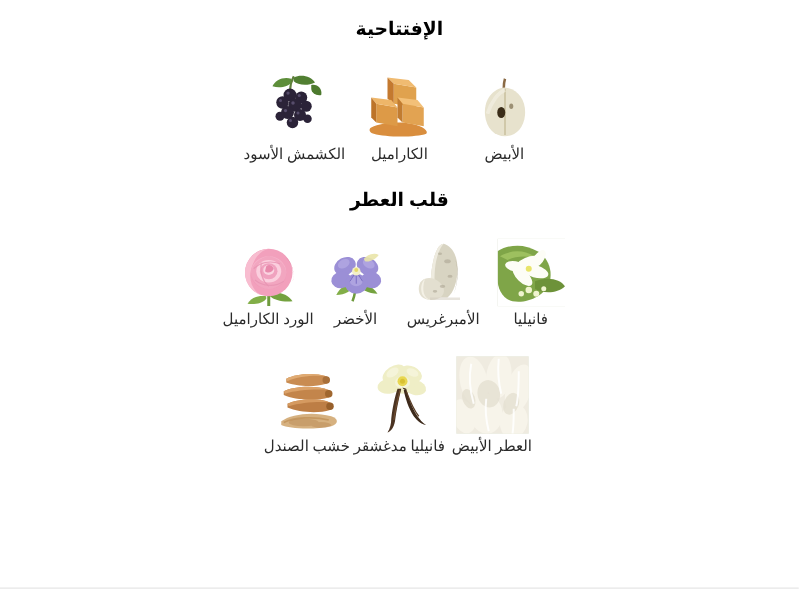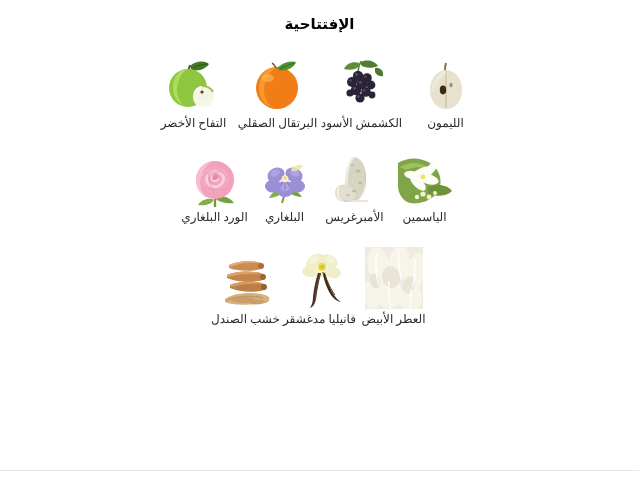--- a/index.html
+++ b/index.html
@@ -126,24 +126,48 @@
           <svg width="62" height="58" viewBox="0 0 62 58">
             <rect width="62" height="58" fill="#ffffff"></rect>
             <path d="M31 8 C30 11 30 14 30 16" stroke="#8a6a45" stroke-width="2" fill="none"></path>
             <path d="M31 15 C42 16 48 26 47 37 C46 48 39 54 31 54 C23 54 16 48 15 37 C14 26 20 16 31 15 Z" fill="#e7e2cd"></path>
             <path d="M31 16 C31 26 31 42 31 53" stroke="#c9bf9c" stroke-width="1.2" fill="none"></path>
             <ellipse cx="28" cy="35" rx="3.2" ry="4.4" fill="#3a2c18"></ellipse>
             <ellipse cx="36" cy="30" rx="1.6" ry="2.2" fill="#6b5a38" opacity="0.6"></ellipse>
             <path d="M17 36 C20 26 26 19 31 17" stroke="#f2efe2" stroke-width="3" fill="none" opacity="0.7"></path>
           </svg>
         </div>
-        <div class="item-label">الليمون</div>
-      </div>
-
-
+        <div class="item-label">الأبيض</div>
+      </div>
+
+
+      <div class="item">
+        <div class="thumb">
+          <svg width="62" height="58" viewBox="0 0 62 58">
+            <rect width="62" height="58" fill="#ffffff"></rect>
+            <path d="M8 47 C16 43 30 42 40 44 C50 46 54 50 52 52 C44 55 20 55 10 52 C6 51 6 48 8 47 Z" fill="#d98e3e"></path>
+            <g>
+              <path d="M26 12 L44 15 L44 31 L26 28 Z" fill="#e0A24e"></path>
+              <path d="M26 12 L44 15 L38 9 L21 7 Z" fill="#f0bb71"></path>
+              <path d="M26 12 L26 28 L21 24 L21 7 Z" fill="#c4792f"></path>
+            </g>
+            <g>
+              <path d="M12 28 L29 31 L29 46 L12 43 Z" fill="#dd9a47"></path>
+              <path d="M12 28 L29 31 L24 25 L8 23 Z" fill="#eeb669"></path>
+              <path d="M12 28 L12 43 L8 39 L8 23 Z" fill="#bd7429"></path>
+            </g>
+            <g>
+              <path d="M33 28 L50 31 L50 46 L33 43 Z" fill="#e2a352"></path>
+              <path d="M33 28 L50 31 L45 25 L29 23 Z" fill="#f3c078"></path>
+              <path d="M33 28 L33 43 L29 39 L29 23 Z" fill="#c17c31"></path>
+            </g>
+          </svg>
+        </div>
+        <div class="item-label">الكاراميل</div>
+      </div>
 
 
       <div class="item">
         <div class="thumb">
           <svg width="62" height="58" viewBox="0 0 62 58">
             <rect width="62" height="58" fill="#ffffff"></rect>
             <path d="M30 6 C28 10 27 14 27 18" stroke="#5f7d3a" stroke-width="1.6" fill="none"></path>
             <path d="M30 7 C36 4 44 6 47 11 C41 14 33 13 30 10 Z" fill="#517f32"></path>
             <path d="M28 8 C22 6 15 9 13 14 C19 16 26 14 28 11 Z" fill="#5d8e3a"></path>
             <path d="M44 13 C49 12 53 16 52 21 C48 22 44 19 44 16 Z" fill="#4d7a2e"></path>
@@ -166,60 +190,27 @@
               <circle cx="29.4" cy="27.4" r="1.4"></circle>
               <circle cx="23.4" cy="33.4" r="1.3"></circle>
               <circle cx="33.4" cy="35.4" r="1.2"></circle>
               <circle cx="27.4" cy="41.4" r="1.2"></circle>
             </g>
           </svg>
         </div>
         <div class="item-label">الكشمش الأسود</div>
       </div>
 
-      <div class="item">
-        <div class="thumb">
-          <svg width="62" height="58" viewBox="0 0 62 58">
-            <rect width="62" height="58" fill="#ffffff"></rect>
-            <circle cx="30" cy="33" r="21" fill="#f07d16"></circle>
-            <path d="M30 12 C19 12 12 21 12 33 C12 42 17 49 24 52 C17 45 15 34 19 25 C22 18 26 14 30 12 Z" fill="#f79a2e"></path>
-            <path d="M44 18 C50 23 52 29 51 35 C52 28 49 21 44 18 Z" fill="#d8650c"></path>
-            <ellipse cx="21" cy="23" rx="6" ry="4" fill="#ffc46a" opacity="0.5"></ellipse>
-            <path d="M30 13 C34 9 42 5 49 7 C47 13 39 17 32 15 Z" fill="#4e9331"></path>
-            <path d="M33 14 C38 11 44 9 48 8" stroke="#356d20" stroke-width="1" fill="none"></path>
-            <path d="M29 13 C28 11 27 9 25 8" stroke="#7a5a22" stroke-width="1.6" fill="none"></path>
-          </svg>
-        </div>
-        <div class="item-label">البرتقال الصقلي</div>
-      </div>
-
-      <div class="item">
-        <div class="thumb">
-          <svg width="62" height="58" viewBox="0 0 62 58">
-            <rect width="62" height="58" fill="#ffffff"></rect>
-            <path d="M27 10 C26 13 25 16 25 18" stroke="#6d4f22" stroke-width="2" fill="none"></path>
-            <circle cx="25" cy="33" r="19" fill="#8ec63f"></circle>
-            <path d="M25 14 C16 14 10 22 10 33 C10 41 14 47 20 50 C14 44 12 34 16 25 C18 19 22 15 25 14 Z" fill="#aedd5e"></path>
-            <path d="M36 19 C42 24 44 30 43 36 C44 29 41 22 36 19 Z" fill="#6fa82c"></path>
-            <path d="M27 11 C32 6 41 5 46 9 C42 15 33 17 28 14 Z" fill="#3f7a22"></path>
-            <path d="M30 13 C35 10 41 9 45 9" stroke="#2d5b16" stroke-width="1" fill="none"></path>
-            <path d="M39 31 C46 31 51 36 51 42 C51 48 46 52 39 52 C34 52 30 48 30 42 C30 36 34 31 39 31 Z" fill="#f4f6e8"></path>
-            <path d="M39 31 C35 31 31 35 30 40 C33 36 36 33 39 31 Z" fill="#ffffff"></path>
-            <path d="M39 33 C40 36 40 40 39 43" stroke="#e2e6cf" stroke-width="1" fill="none"></path>
-            <circle cx="39" cy="37" r="1.6" fill="#5b3b1c"></circle>
-            <path d="M39 31 C44 31 48 33 50 37" stroke="#9ac248" stroke-width="2" fill="none"></path>
-          </svg>
-        </div>
-        <div class="item-label">التفاح الأخضر</div>
-      </div>
+
 
     </div>
   </div>
 
   <div class="section" id="section-heart">
+    <div class="section-heading">قلب العطر</div>
     <div class="row">
 
       <div class="item">
         <div class="thumb framed">
           <svg width="54" height="54" viewBox="0 0 54 54">
             <rect width="54" height="54" fill="#ffffff"></rect>
             <path d="M0 10 C10 4 22 4 32 10 C40 15 44 24 42 34 C38 46 24 52 12 50 C4 48 0 40 0 32 Z" fill="#7fa548"></path>
             <path d="M2 14 C12 8 24 9 32 16 C26 14 16 13 8 17 Z" fill="#9dc05f"></path>
             <path d="M30 34 C40 30 50 32 54 38 C48 44 36 44 30 40 Z" fill="#6d9239"></path>
             <g fill="#fdfdf6">
@@ -231,21 +222,21 @@
             </g>
             <g fill="#f0f4cf">
               <circle cx="25" cy="41" r="2.6"></circle>
               <circle cx="31" cy="44" r="2.4"></circle>
               <circle cx="19" cy="44" r="2.2"></circle>
               <circle cx="37" cy="40" r="2"></circle>
             </g>
             <circle cx="25" cy="24" r="2.4" fill="#e8e46a"></circle>
           </svg>
         </div>
-        <div class="item-label">الياسمين</div>
+        <div class="item-label">فانيليا</div>
       </div>
 
       <div class="item">
         <div class="thumb">
           <svg width="54" height="54" viewBox="0 0 54 54">
             <rect width="54" height="54" fill="#ffffff"></rect>
             <path d="M27 4 C34 6 38 14 38 24 C38 34 35 43 30 47 L18 47 C16 40 16 28 19 16 C21 8 24 4 27 4 Z" fill="#d8d4c2"></path>
             <path d="M27 4 C24 7 21 14 20 24 C19 34 20 42 22 47 L18 47 C16 40 16 28 19 16 C21 8 24 4 27 4 Z" fill="#eeebdf"></path>
             <path d="M36 16 C39 22 39 34 35 44 C38 36 39 24 36 16 Z" fill="#b8b2a0"></path>
             <path d="M12 32 C18 30 25 34 27 40 C28 45 24 49 17 49 C10 49 7 45 7 40 C7 36 9 33 12 32 Z" fill="#e3dfd0"></path>
@@ -285,21 +276,21 @@
             <g stroke="#7a6ec2" stroke-width="0.8" fill="none">
               <path d="M27 26 L22 34"></path>
               <path d="M27 26 L32 34"></path>
               <path d="M27 26 L27 36"></path>
             </g>
             <circle cx="27" cy="26" r="3.4" fill="#f2efc9"></circle>
             <circle cx="27" cy="25" r="1.6" fill="#e6d96a"></circle>
             <path d="M33 16 C37 12 42 11 45 13 C42 17 37 19 34 18 Z" fill="#e9e4a8" opacity="0.9"></path>
           </svg>
         </div>
-        <div class="item-label">البلغاري</div>
+        <div class="item-label">الأخضر</div>
       </div>
 
       <div class="item">
         <div class="thumb">
           <svg width="54" height="54" viewBox="0 0 54 54">
             <rect width="54" height="54" fill="#ffffff"></rect>
             <path d="M27 40 C27 45 27 50 27 54" stroke="#6f9b3e" stroke-width="2.4" fill="none"></path>
             <path d="M28 44 C34 42 42 44 46 50 C39 51 31 49 28 46 Z" fill="#74a23f"></path>
             <path d="M25 46 C19 45 13 47 10 52 C17 53 23 51 25 48 Z" fill="#82ae48"></path>
             <circle cx="27" cy="27" r="19" fill="#f2a0bc"></circle>
@@ -321,21 +312,21 @@
               <ellipse cx="27" cy="25" rx="4.4" ry="4"></ellipse>
             </g>
             <path d="M25 22 C27 20 30 21 31 24 C30 27 26 28 24 26 Z" fill="#e88aac"></path>
             <g stroke="#e895b3" stroke-width="0.9" fill="none" opacity="0.85">
               <path d="M15 24 C20 19 28 17 36 20"></path>
               <path d="M16 33 C22 38 32 39 39 34"></path>
               <path d="M21 19 C20 27 22 34 27 38"></path>
             </g>
           </svg>
         </div>
-        <div class="item-label">الورد البلغاري</div>
+        <div class="item-label">الورد الكاراميل</div>
       </div>
 
     </div>
   </div>
 
   <div class="section" id="section-base">
     <div class="row">
 
       <div class="item">
         <div class="thumb framed">

